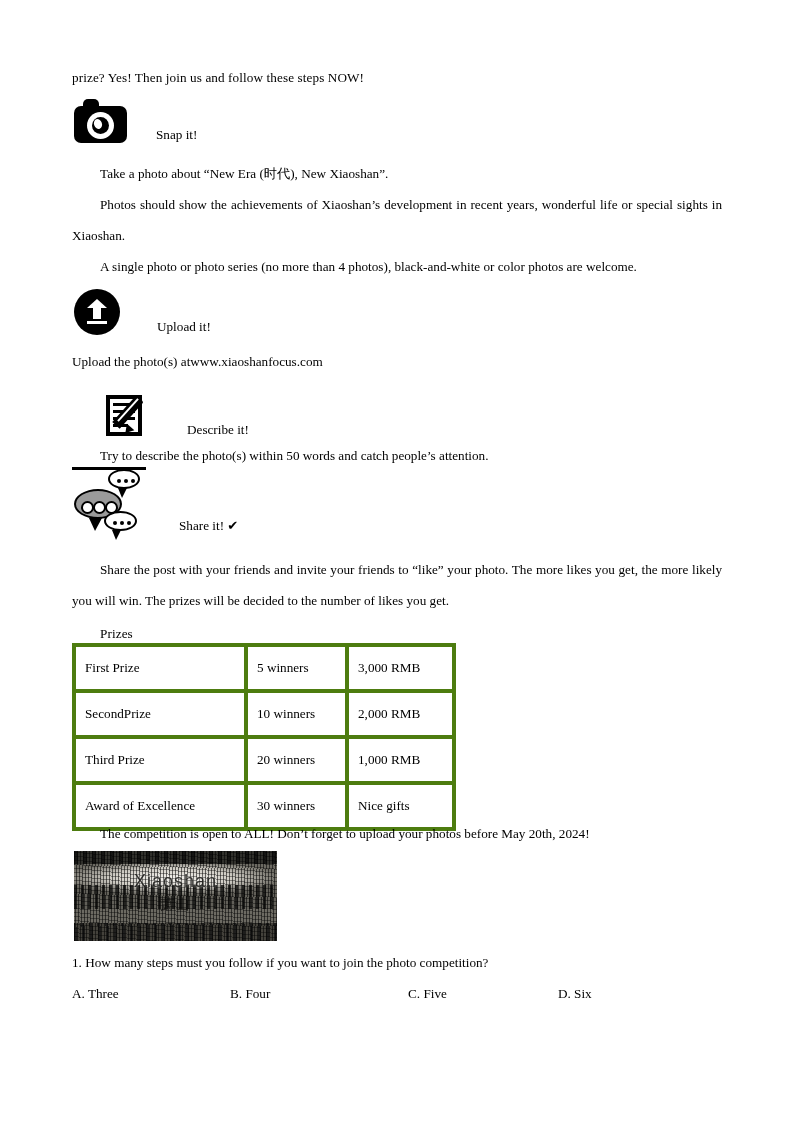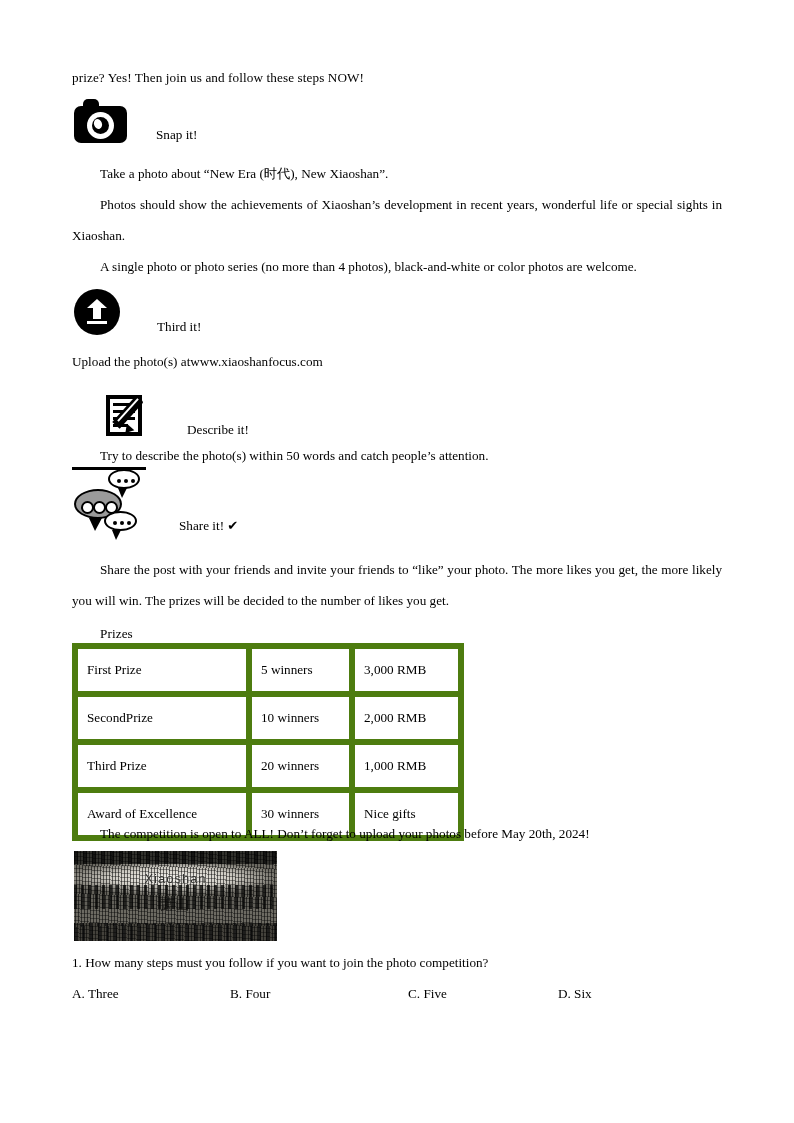--- a/index.html
+++ b/index.html
@@ -269,21 +269,21 @@
 
   
   .prize-table {
     position: absolute;
     left: 72px;
     top: 643px;
     border-collapse: collapse;
     font-size: 13.2px;
   }
   .prize-table td {
-    border: 6px solid #4d7c0f;
+    border: 4px solid #4d7c0f;
     height: 42px;
     padding: 0 9px;
     vertical-align: middle;
     white-space: nowrap;
   }
   .prize-table td.c0 { width: 150px; }
   .prize-table td.c1 { width: 79px; }
   .prize-table td.c2 { width: 85px; }
 
   
@@ -335,21 +335,21 @@
     left: 0; right: 0; bottom: 0;
     height: 20%;
     background: repeating-linear-gradient(88deg, #101010 0 3px, #3c3a34 3px 8px);
     opacity: .85;
   }
   .photo .caption {
     position: absolute;
     left: 0; right: 0;
     top: 22%;
     text-align: center;
-    font-size: 13px;
+    font-size: 18px;
     font-family: "Liberation Sans", sans-serif;
     color: #232320;
     letter-spacing: 1px;
     opacity: .9;
     text-shadow: 0 0 2px rgba(255,255,255,.8);
   }
   .photo .caption2 {
     position: absolute;
     left: 0; right: 0;
     top: 50%;
@@ -410,21 +410,21 @@
 
   <div class="flow indent" style="top:251px;">A single photo or photo series (no more than 4 photos), black-and-white or color photos are welcome.</div>
 
   <div class="step-row" style="left:74px; top:289px;">
     <span class="icon-upload">
       <span class="disc"></span>
       <span class="head"></span>
       <span class="shaft"></span>
       <span class="bar"></span>
     </span>
-    <span class="step-caption" style="padding-left:8px;">Third it!</span>
+    <span class="step-caption" style="padding-left:8px;">Upload it!</span>
   </div>
 
   <div class="flow" style="top:346px;">Upload the photo(s) atwww.xiaoshanfocus.com</div>
 
   <div class="step-row" style="left:74px; top:393px;margin-left:32px;">
     <span class="icon-describe">
       <span class="sheet"></span>
       <span class="ln ln1"></span>
       <span class="ln ln2"></span>
       <span class="ln ln3"></span>

